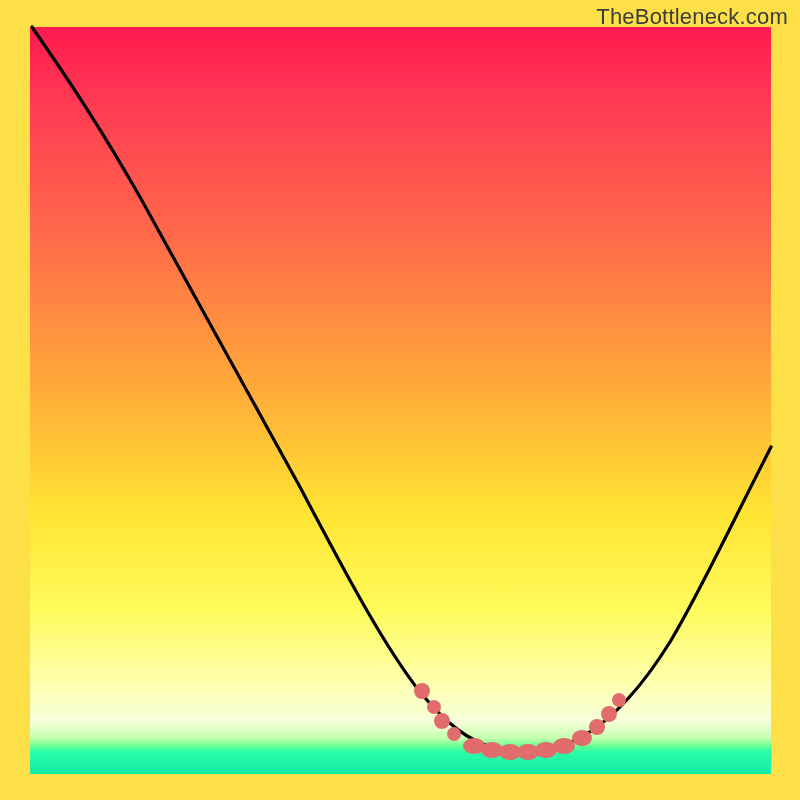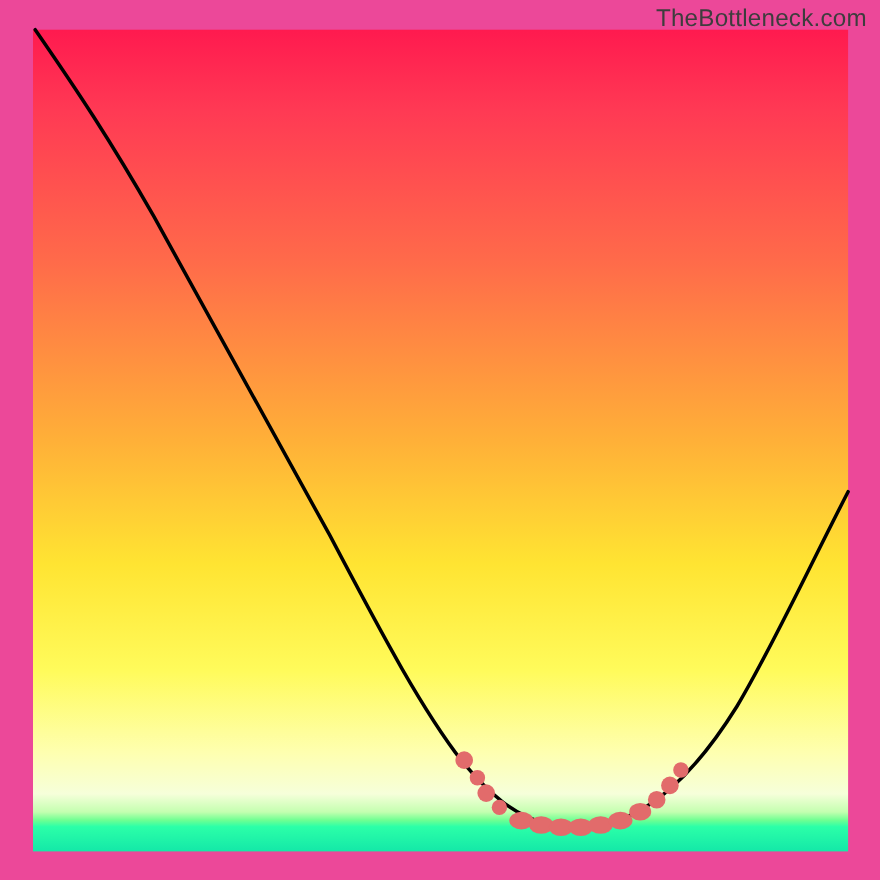--- a/index.html
+++ b/index.html
@@ -10,21 +10,21 @@
     background: #000;
     overflow: hidden;
     font-family: Arial, Helvetica, sans-serif;
   }
   .frame {
     position: absolute;
     left: 0;
     top: 0;
     width: 800px;
     height: 800px;
-    background: #ec4899;
+    background: #fde047;
   }
   .plot-area {
     position: absolute;
     left: 30px;
     top: 27px;
     width: 741px;
     height: 747px;
     
     background: linear-gradient(
       to bottom,

